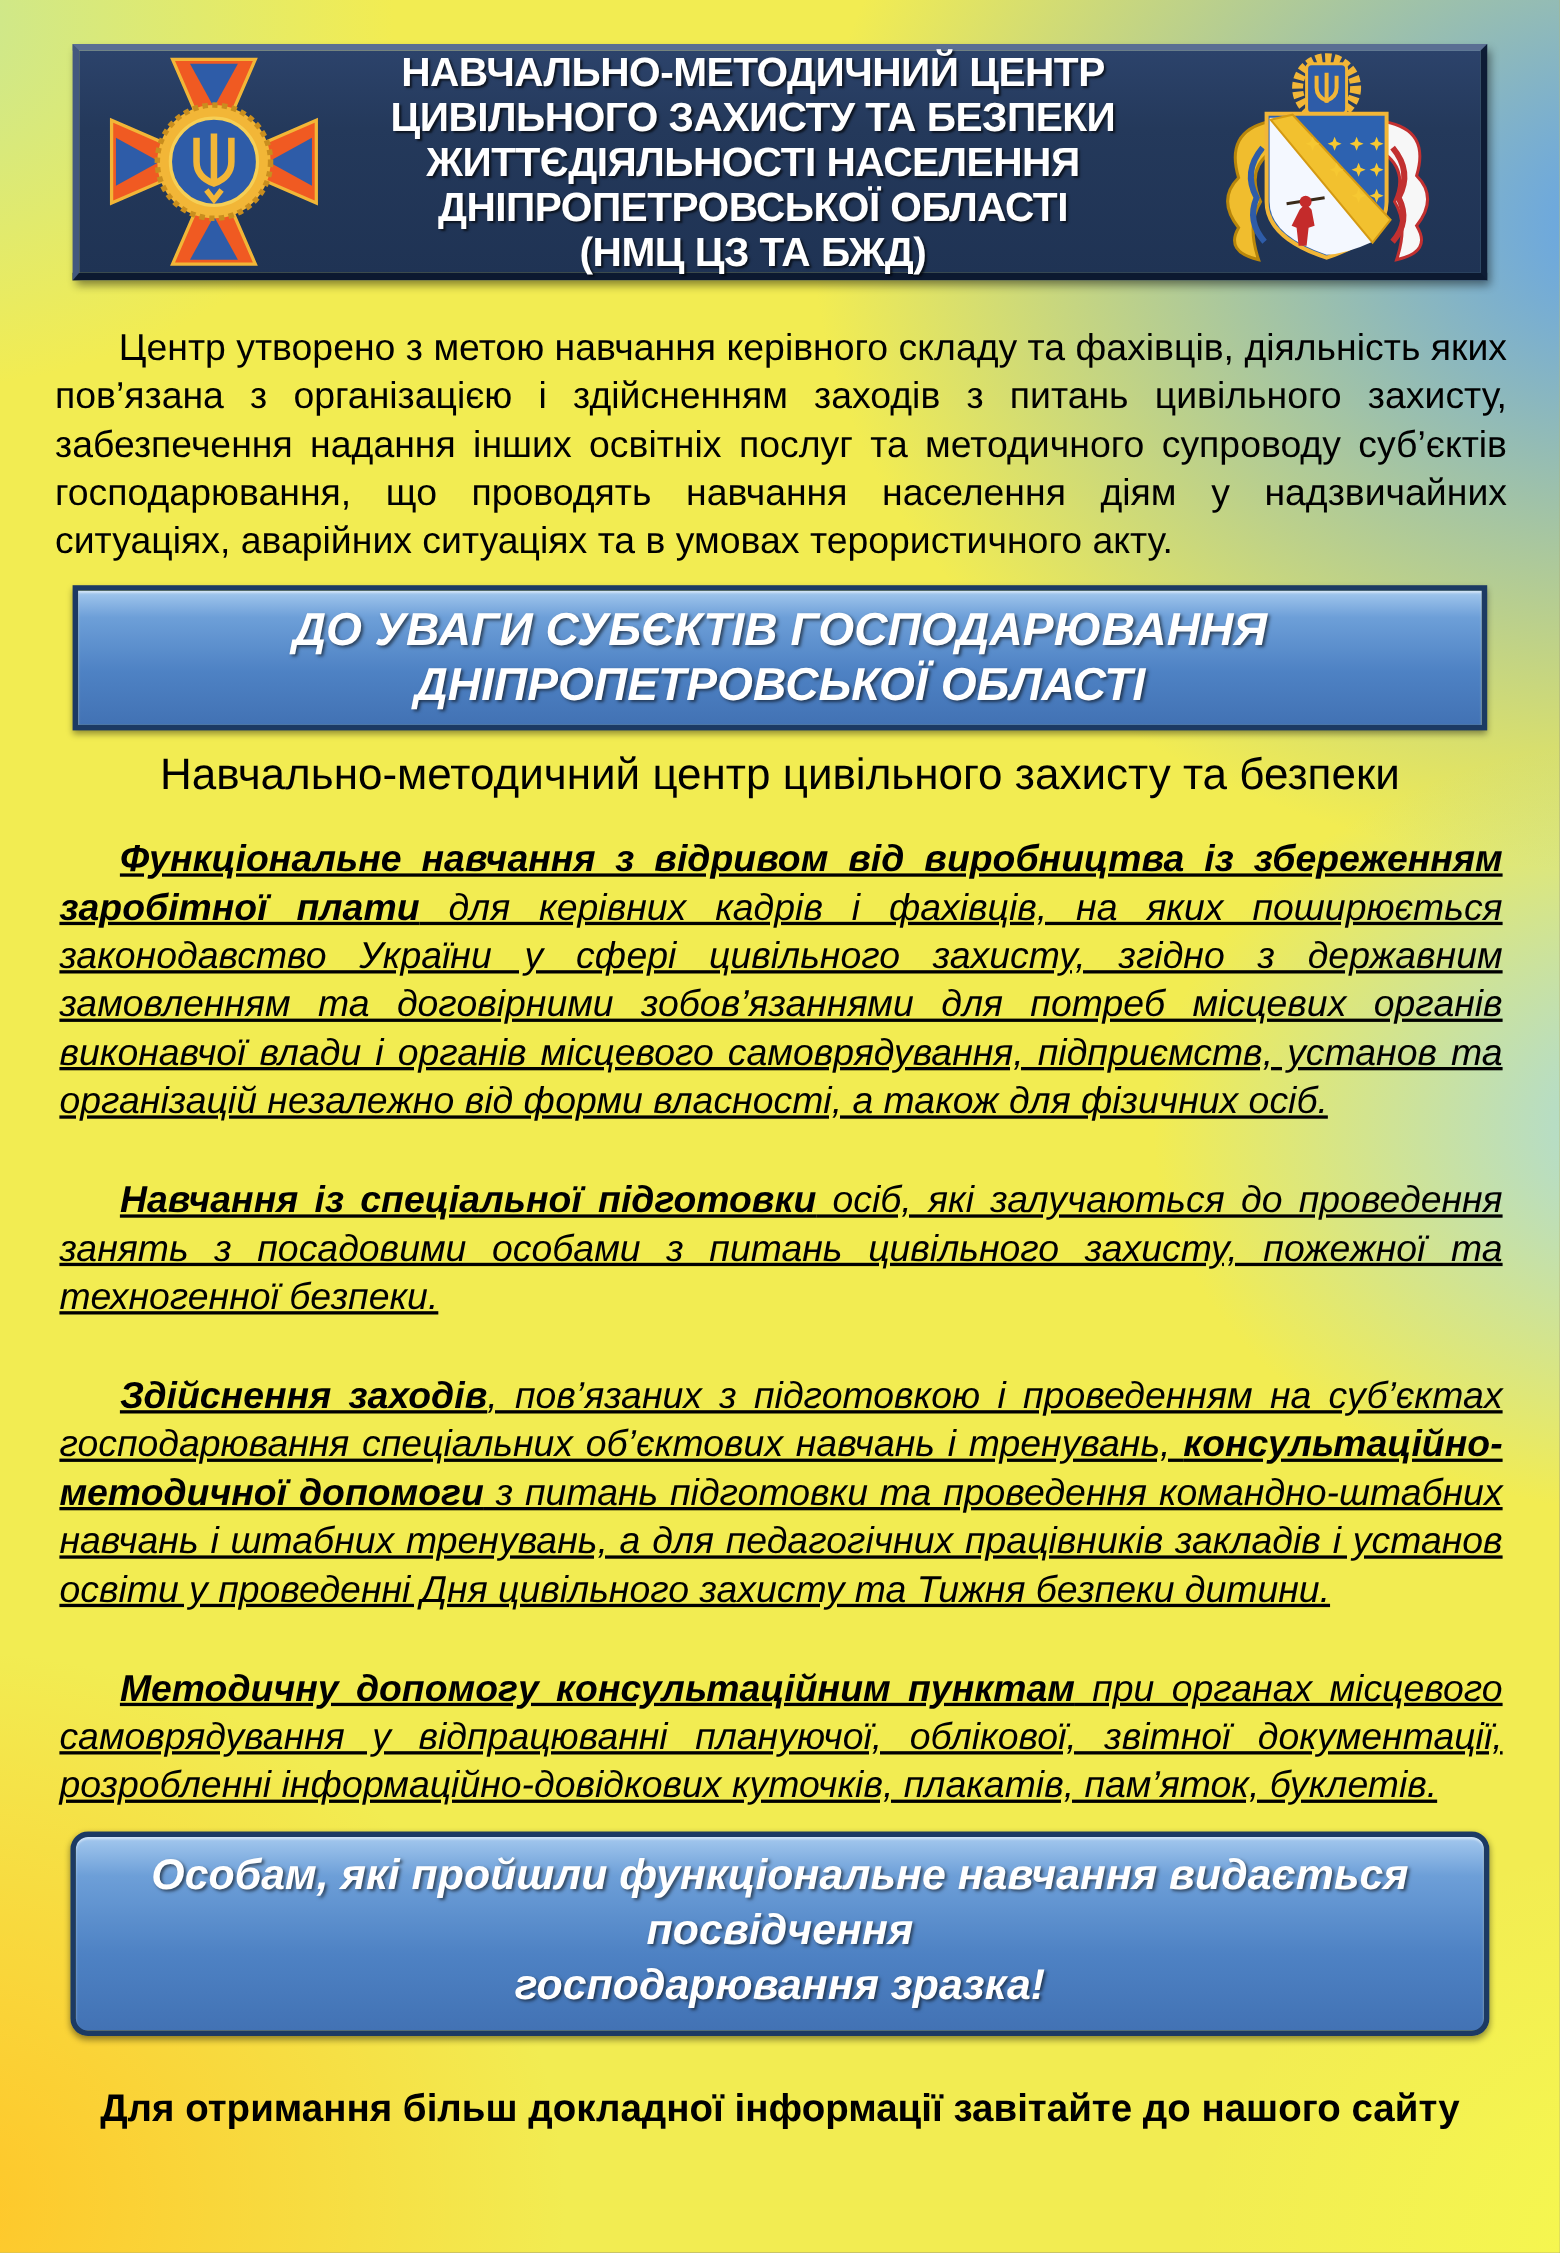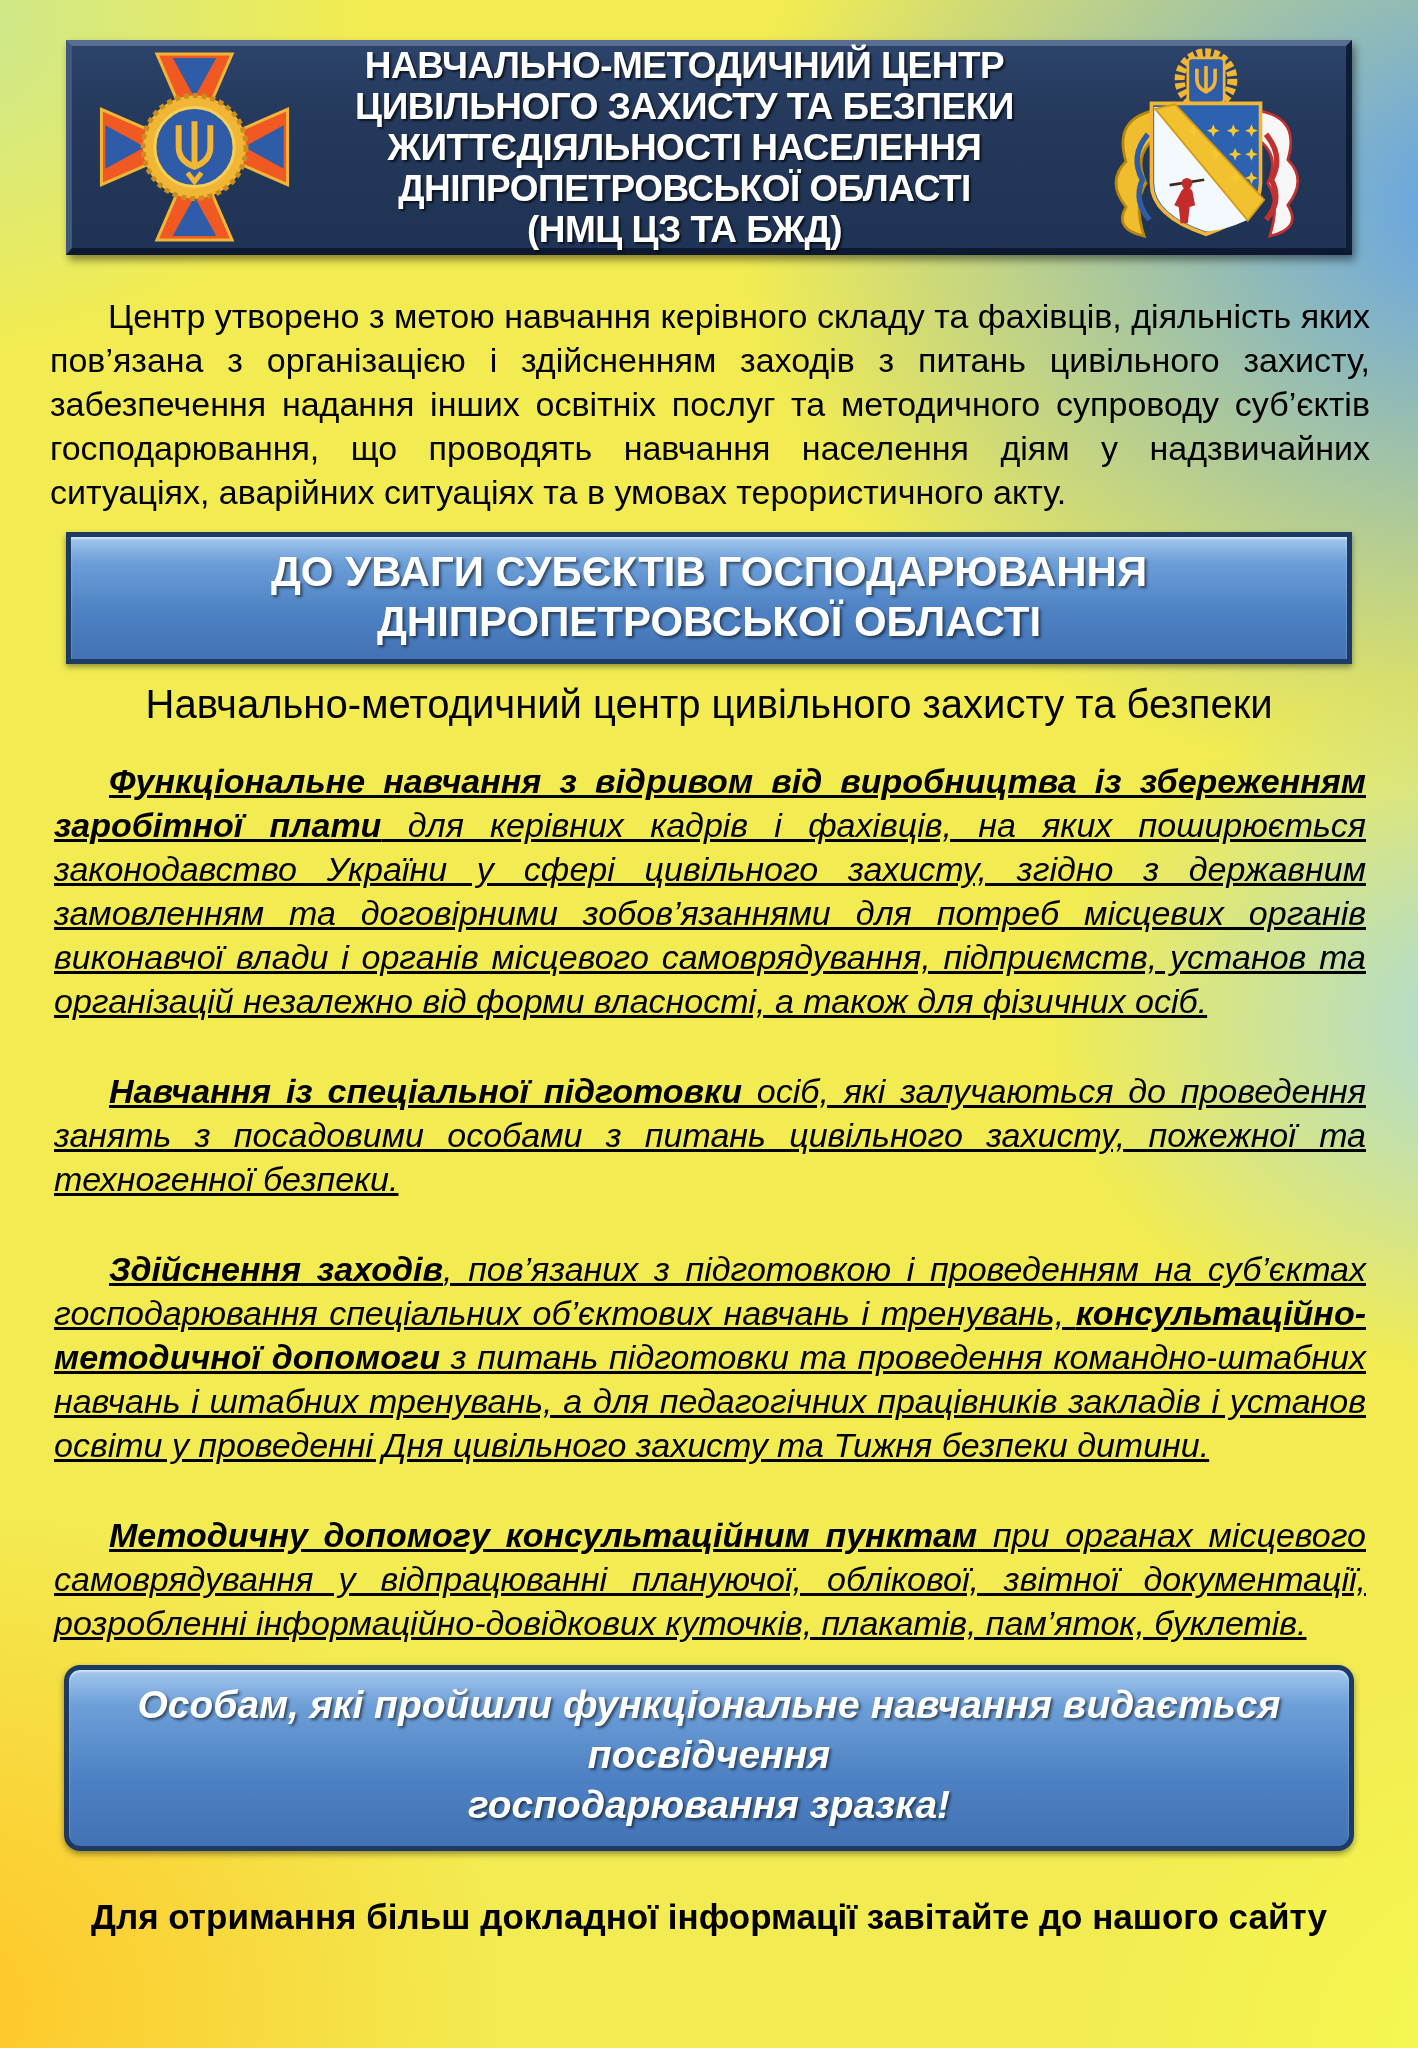--- a/index.html
+++ b/index.html
@@ -56,21 +56,21 @@
   .banner{
     margin:18px 66px 0;
     background:linear-gradient(180deg,#a3c8ee 0%,#6d9fd8 20%,#4e82c4 60%,#4272b4 100%);
     border:5px solid #1c3a63;
     box-shadow:0 3px 6px rgba(0,0,0,.4), inset 0 2px 2px rgba(255,255,255,.5);
     color:#fff;
     font-weight:bold;
     text-align:center;
     padding:10px 0 12px;
   }
-  .banner .bline{ text-shadow:2px 2px 3px rgba(0,0,0,.55); }
+  .banner .bline{ text-shadow:2px 2px 3px rgba(0,0,0,.55);font-style:italic; }
   .banner1{ font-size:42px; line-height:50px; }
   .banner2{
     margin:20px 64px 0;
     border-radius:16px;
     font-style:italic;
     font-size:39px;
     line-height:50px;
     padding:10px 0 16px;
   }
   

